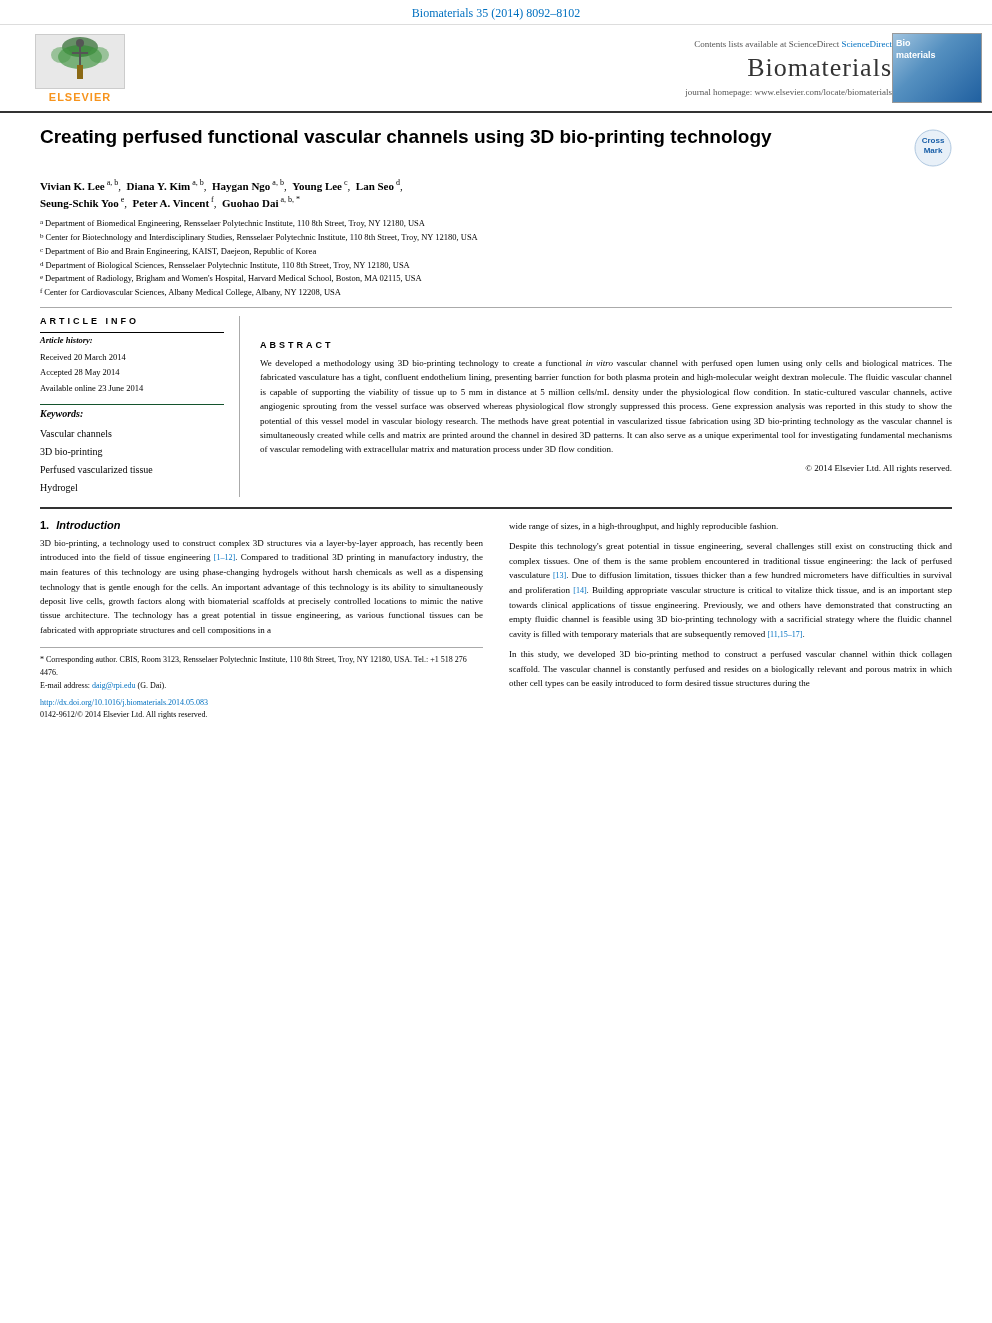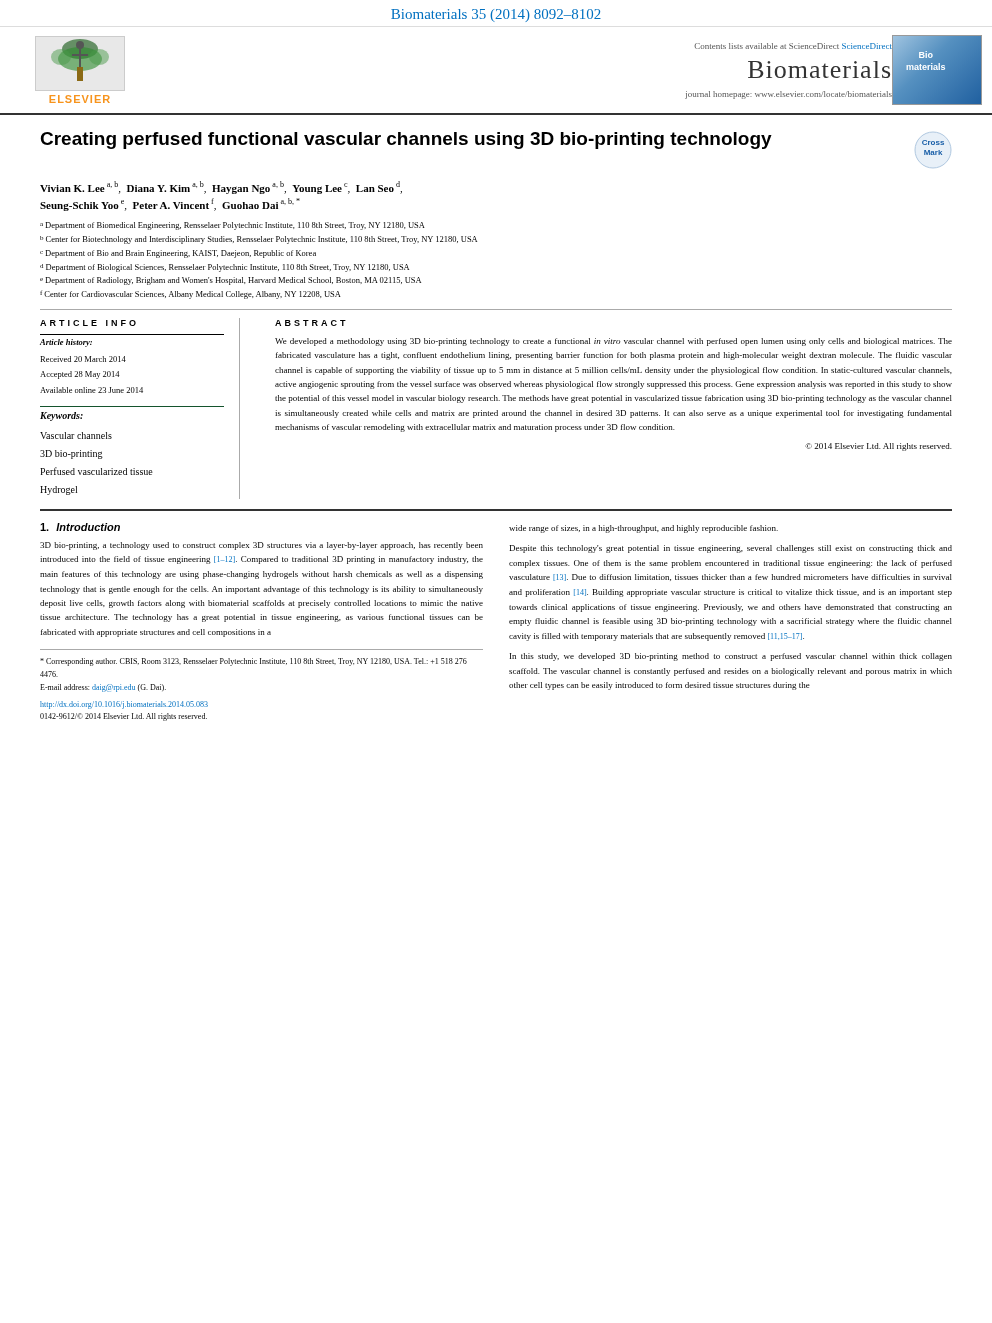--- a/index.html
+++ b/index.html
@@ -14,21 +14,21 @@
 
     .page-wrapper {
       width: 992px;
       background: #fff;
     }
 
     
     .journal-top-bar {
       text-align: center;
       padding: 6px 0 3px 0;
-      font-size: 15px;
+      font-size: 12px;
       color: #0070c0;
       border-bottom: 1px solid #ddd;
     }
 
     
     .journal-banner {
       display: flex;
       align-items: stretch;
       border-bottom: 2px solid #333;
       padding: 8px 10px;
@@ -102,24 +102,23 @@
       justify-content: center;
     }
     .biomaterials-thumb {
       width: 102px;
       height: 70px;
       background: linear-gradient(135deg, #a0c4e0 0%, #5590c0 40%, #2060a0 100%);
       border: 1px solid #999;
       display: flex;
       align-items: flex-start;
       justify-content: flex-start;
-      padding: 13px;
+      padding: 3px;
       position: relative;
       overflow: hidden;
-      text-align: center;
     }
     .biomaterials-thumb-label {
       font-size: 8px;
       color: #fff;
       font-weight: bold;
       font-family: Arial, sans-serif;
       line-height: 1.2;
     }
 
     
@@ -188,30 +187,30 @@
       border: none;
       border-top: 1px solid #aaa;
       margin: 8px 0;
     }
 
     
     .two-column-section {
       display: flex;
       gap: 20px;
       margin-bottom: 10px;
+      align-items: center;
     }
     .article-info-col {
       width: 200px;
       flex-shrink: 0;
       border-right: 1px solid #aaa;
       padding-right: 15px;
     }
     .abstract-col {
       flex: 1;
-      margin-left: 15px;
     }
 
     .col-heading {
       font-size: 9px;
       font-family: Arial, sans-serif;
       letter-spacing: 3px;
       font-weight: bold;
       color: #000;
       text-transform: uppercase;
       margin-bottom: 6px;

